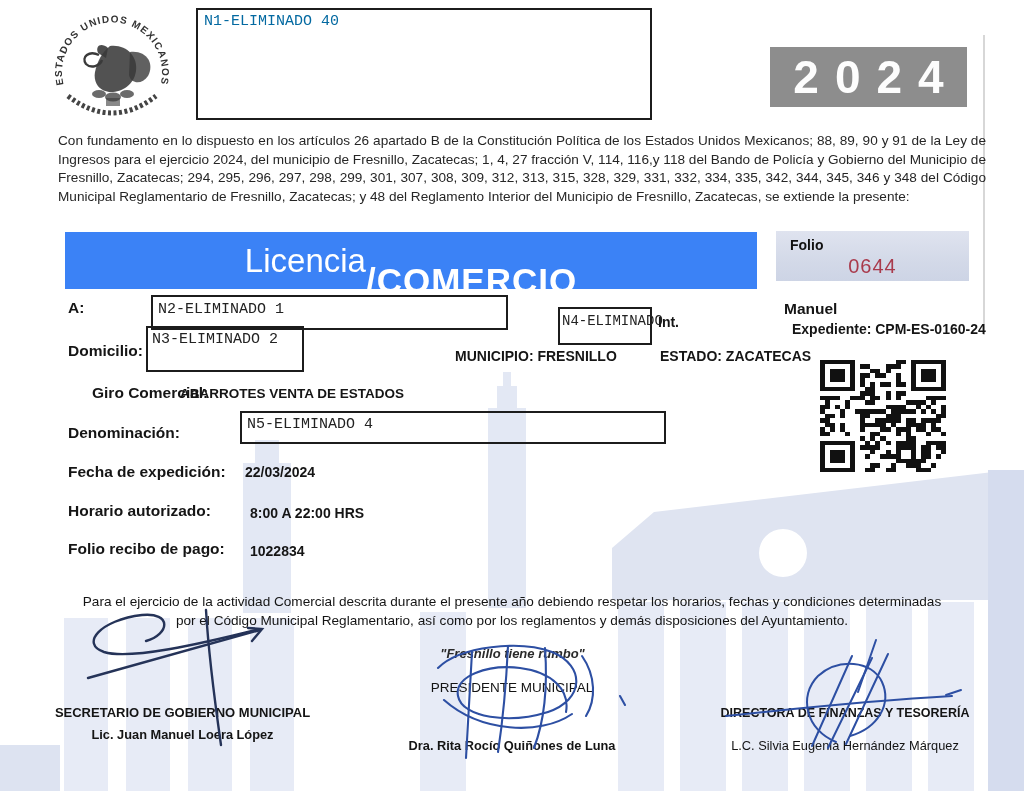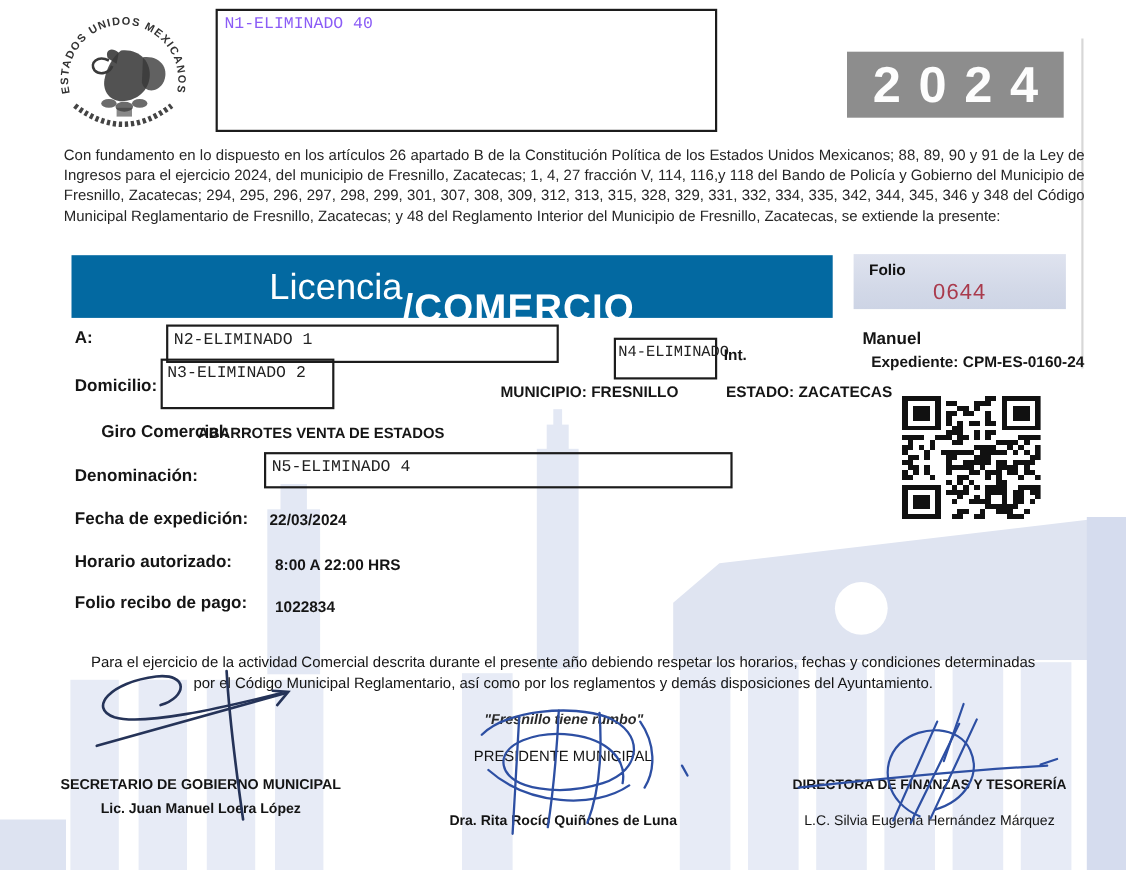--- a/index.html
+++ b/index.html
@@ -7,31 +7,31 @@
         font-family:"Liberation Sans",sans-serif;color:#1a1a1a;}
   .abs{position:absolute;}
   .mono{font-family:"Liberation Mono",monospace;}
   
   .watermark{z-index:0;pointer-events:none;}
   .content{z-index:1;}
   .sig-layer{z-index:2;pointer-events:none;}
 
   
   .n1-box{left:196px;top:8px;width:452px;height:108px;border:2px solid #1c1c1c;}
-  .n1-box span{position:absolute;left:6px;top:3px;font-size:15px;color:#8b5cf6;}
+  .n1-box span{position:absolute;left:6px;top:3px;font-size:15px;color:#0369a1;}
   .year-badge{left:770px;top:47px;width:197px;height:60px;background:#8d8d8d;
               display:flex;align-items:center;justify-content:center;}
   .year-badge span{color:#fdfdfd;font-size:46px;font-weight:800;letter-spacing:16px;padding-left:16px;}
 
   
   .legal{left:58px;top:132px;width:928px;font-size:13.6px;line-height:18.6px;
          text-align:justify;color:#262626;}
 
   
-  .banner{left:65px;top:232px;width:692px;height:57px;background:#0369a1;
+  .banner{left:65px;top:232px;width:692px;height:57px;background:#3b82f6;
           display:flex;align-items:center;justify-content:center;color:#fff;}
   .banner .t1{font-size:33px;font-weight:500;}
   .banner .t2{font-size:35px;font-weight:800;letter-spacing:1px;margin-top:40px;}
   .folio-box{left:776px;top:231px;width:193px;height:50px;
              background:linear-gradient(180deg,#dfe3ef 0%,#d3d9e8 60%,#cdd4e5 100%);}
   .folio-label{position:absolute;left:14px;top:6px;font-size:14px;font-weight:800;color:#111;}
   .folio-num{position:absolute;left:0;right:0;top:24px;text-align:center;
              font-size:20px;color:#a93a4c;letter-spacing:1px;}
 
   

